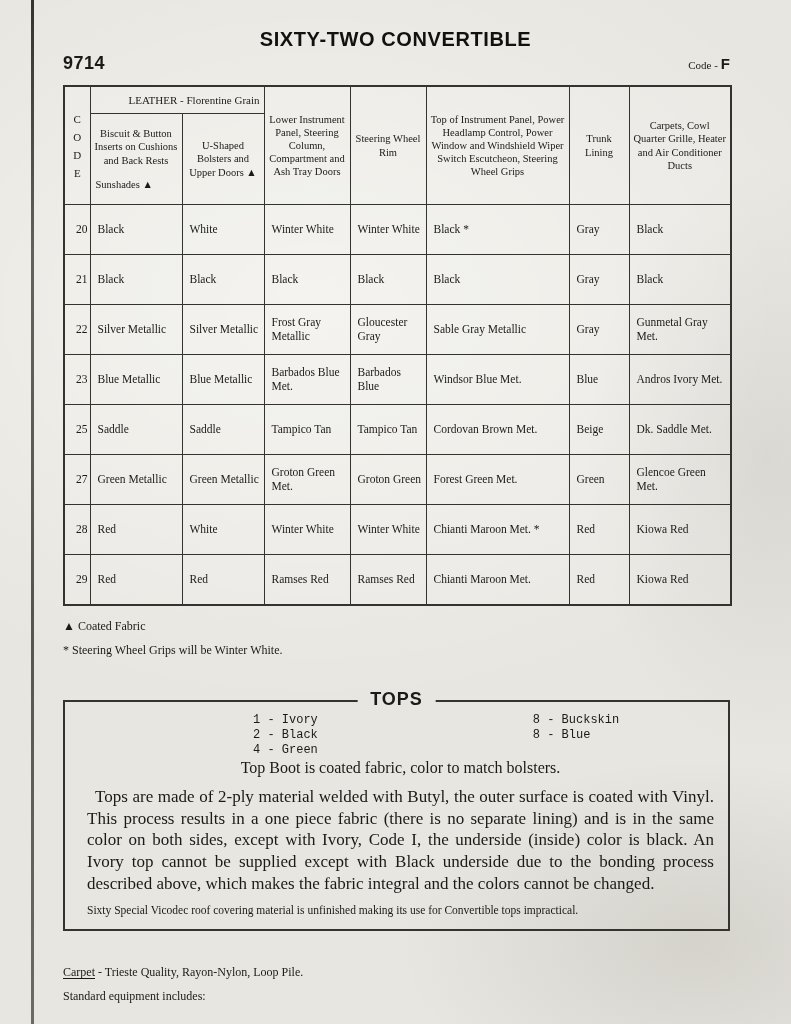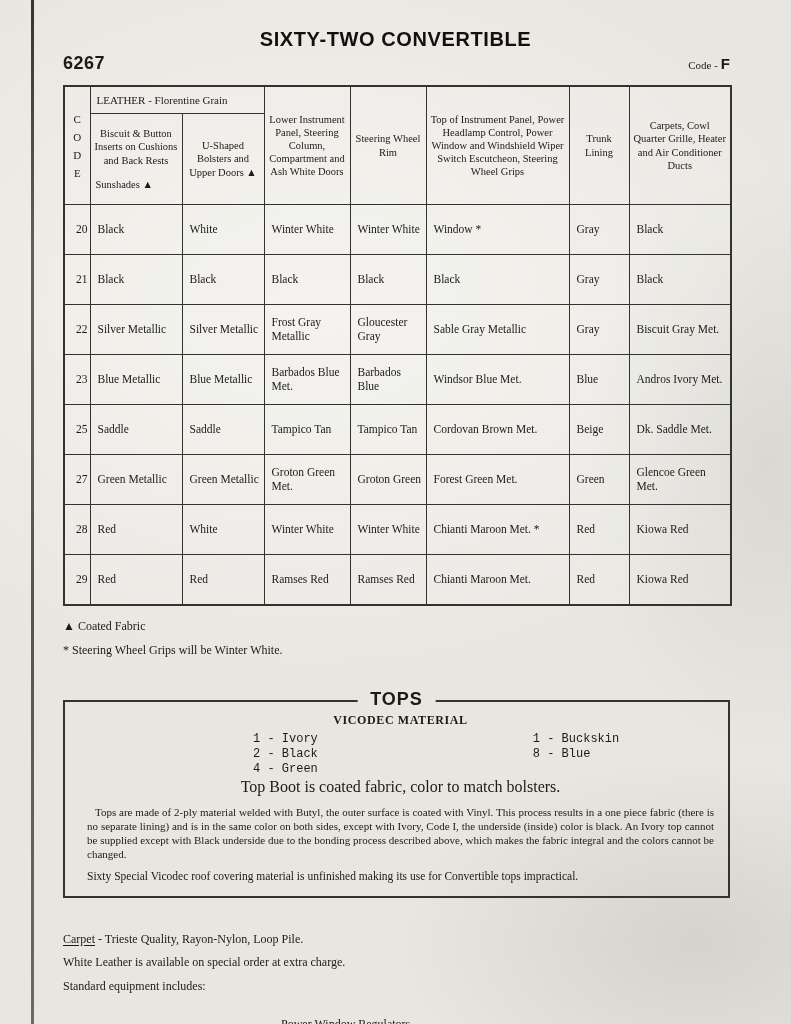--- a/index.html
+++ b/index.html
@@ -42,21 +42,21 @@
 
   table.trim{
     border-collapse:collapse;table-layout:fixed;width:667px;
     margin:8px 0 0 63px;border:2px solid var(--line);
     background:rgba(255,255,255,0.12);
   }
   .trim th,.trim td{border:1px solid var(--line);}
   .trim th{font-weight:400;}
   .code-head{vertical-align:middle;text-align:center;font-size:11px;}
   .code-head div{line-height:18px;}
-  .leather-group{height:24px;text-align:left;padding:1px 4px 1px 6px;font-size:11px;vertical-align:middle;margin-left:19px;}
+  .leather-group{height:24px;text-align:right;padding:1px 4px 1px 6px;font-size:11px;vertical-align:middle;margin-left:19px;}
   .colh{font-size:10.5px;line-height:1.25;text-align:center;vertical-align:middle;padding:2px 3px;}
   .sub{height:86px;}
   .sunshades{text-align:left;margin-top:11px;padding-left:2px;}
   .trim td{font-size:11.5px;line-height:1.2;height:45px;vertical-align:middle;padding:2px 3px 2px 7px;}
   .trim td.code-cell{text-align:right;padding:2px;}
 
   .footnotes{margin:13px 0 0 63px;font-size:12px;line-height:1.2;}
   .footnotes .fn{margin-bottom:10px;}
 
   .tops-box{
@@ -66,39 +66,39 @@
   .tops-legend{
     position:absolute;top:-13px;left:50%;transform:translateX(-50%);
     background:var(--paper);padding:0 13px;
     font-family:"Liberation Sans", sans-serif;font-size:18px;font-weight:700;letter-spacing:1px;
   }
   .vicodec{text-align:center;font-size:12px;font-weight:700;letter-spacing:.6px;margin-bottom:4px;}
   .codes-row{display:flex;font-family:"Liberation Mono", monospace;font-size:12px;line-height:15px;}
   .codes-left{margin-left:168px;text-align:right;}
   .codes-right{margin-left:215px;}
   .boot-note{text-align:center;font-size:16px;margin-top:1px;}
-  .tops-para{margin:9px 2px 0 2px;font-size:11px;line-height:1.28;text-align:justify;text-indent:8px;}
+  .tops-para{margin:9px 2px 0 2px;font-size:17px;line-height:1.28;text-align:justify;text-indent:8px;}
   .tops-para2{margin:8px 2px 0 2px;font-size:11.5px;line-height:1.28;text-align:left;}
 
   .bottom{margin:34px 61px 0 63px;font-size:12px;line-height:1.2;}
   .bottom .bl{margin-bottom:9px;}
   .underlined{text-decoration:underline;text-underline-offset:2px;}
   .equip{margin:2px 0 0 218px;}
   .equip div{margin-bottom:2px;margin-top:24px;}
 </style>
 </head>
 <body>
 
 <div class="page">
   <div class="scan-edge"></div>
 
   <h1 class="title">SIXTY-TWO CONVERTIBLE</h1>
 
   <div class="subhead">
-    <span class="model">6267</span>
+    <span class="model">9714</span>
     <span class="code-desig"><span>Code -</span><b>F</b></span>
   </div>
 
   <table class="trim">
     <colgroup>
       <col style="width:26px">
         <col style="width:92px">
         <col style="width:82px">
         <col style="width:86px">
       <col style="width:76px">
@@ -108,42 +108,42 @@
     </colgroup>
     <thead>
       <tr>
         <th class="code-head" rowspan="2">
           <div>C</div>
           <div>O</div>
           <div>D</div>
           <div>E</div>
         </th>
         <th class="leather-group" colspan="2">LEATHER - Florentine Grain</th>
-        <th class="colh" rowspan="2">Lower Instrument Panel, Steering Column, Compartment and Ash White Doors</th>
+        <th class="colh" rowspan="2">Lower Instrument Panel, Steering Column, Compartment and Ash Tray Doors</th>
         <th class="colh" rowspan="2">Steering Wheel Rim</th>
         <th class="colh" rowspan="2">Top of Instrument Panel, Power Headlamp Control, Power Window and Windshield Wiper Switch Escutcheon, Steering Wheel Grips</th>
         <th class="colh" rowspan="2">Trunk Lining</th>
         <th class="colh" rowspan="2">Carpets, Cowl Quarter Grille, Heater and Air Conditioner Ducts</th>
       </tr>
       <tr>
         <th class="colh sub">
           <div>Biscuit &amp; Button Inserts on Cushions and Back Rests</div>
           <div class="sunshades">Sunshades ▲</div>
         </th>
         <th class="colh sub">U-Shaped Bolsters and Upper Doors ▲</th>
       </tr>
     </thead>
     <tbody>
       <tr>
         <td class="code-cell">20</td>
         <td>Black</td>
         <td>White</td>
         <td>Winter White</td>
         <td>Winter White</td>
-        <td>Window *</td>
+        <td>Black *</td>
         <td>Gray</td>
         <td>Black</td>
       </tr>
       <tr>
         <td class="code-cell">21</td>
         <td>Black</td>
         <td>Black</td>
         <td>Black</td>
         <td>Black</td>
         <td>Black</td>
@@ -151,21 +151,21 @@
         <td>Black</td>
       </tr>
       <tr>
         <td class="code-cell">22</td>
         <td>Silver Metallic</td>
         <td>Silver Metallic</td>
         <td>Frost Gray Metallic</td>
         <td>Gloucester Gray</td>
         <td>Sable Gray Metallic</td>
         <td>Gray</td>
-        <td>Biscuit Gray Met.</td>
+        <td>Gunmetal Gray Met.</td>
       </tr>
       <tr>
         <td class="code-cell">23</td>
         <td>Blue Metallic</td>
         <td>Blue Metallic</td>
         <td>Barbados Blue Met.</td>
         <td>Barbados Blue</td>
         <td>Windsor Blue Met.</td>
         <td>Blue</td>
         <td>Andros Ivory Met.</td>
@@ -213,40 +213,38 @@
     </tbody>
   </table>
 
   <div class="footnotes">
     <div class="fn">▲ Coated Fabric</div>
     <div class="fn">* Steering Wheel Grips will be Winter White.</div>
   </div>
 
   <div class="tops-box">
     <div class="tops-legend">TOPS</div>
-    <div class="vicodec">VICODEC MATERIAL</div>
     <div class="codes-row">
       <div class="codes-left">
         <div>1 - Ivory</div>
         <div>2 - Black</div>
         <div>4 - Green</div>
       </div>
       <div class="codes-right">
-        <div>1 - Buckskin</div>
+        <div>8 - Buckskin</div>
         <div>8 - Blue</div>
       </div>
     </div>
     <div class="boot-note">Top Boot is coated fabric, color to match bolsters.</div>
     <p class="tops-para">Tops are made of 2-ply material welded with Butyl, the outer surface is coated with Vinyl.  This process results in a one piece fabric (there is no separate lining) and is in the same color on both sides, except with Ivory, Code I, the underside (inside) color is black.  An Ivory top cannot be supplied except with Black underside due to the bonding process described above, which makes the fabric integral and the colors cannot be changed.</p>
     <p class="tops-para2">Sixty Special Vicodec roof covering material is unfinished making its use for Convertible tops impractical.</p>
   </div>
 
   <div class="bottom">
     <div class="bl"><span class="underlined">Carpet</span><span> - Trieste Quality, Rayon-Nylon, Loop Pile.</span></div>
-    <div class="bl">White Leather is available on special order at extra charge.</div>
     <div class="bl">Standard equipment includes:</div>
     <div class="equip">
       <div>Power Window Regulators,</div>
       <div>Horizontal Front Seat Adjuster</div>
     </div>
   </div>
 
 </div>
 
 </body></html>

